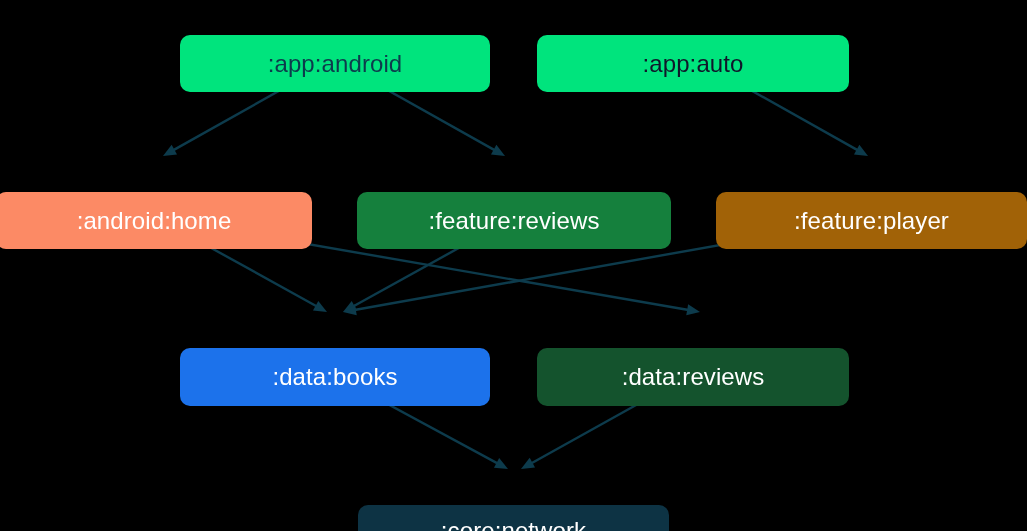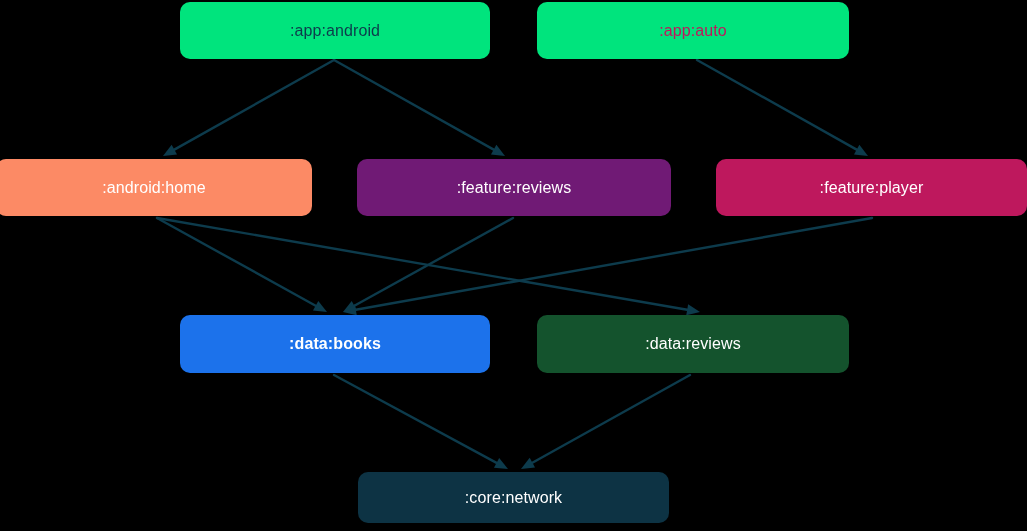--- a/index.html
+++ b/index.html
@@ -23,24 +23,25 @@
     height: 531px;
     pointer-events: none;
   }
   .node {
     position: absolute;
     box-sizing: border-box;
     border-radius: 10px;
     display: flex;
     align-items: center;
     justify-content: center;
-    font-size: 16px;
+    font-size: 24px;
     letter-spacing: 0.1px;
     white-space: nowrap;
     z-index: 2;
+    margin-top: 33px;
   }
   .node-label {
     pointer-events: none;
   }
 </style>
 </head>
 <body>
 
 <div id="canvas">
 
@@ -80,33 +81,33 @@
       <g>
         <line x1="690" y1="375" x2="532.3608722082831" y2="462.6809349847419" stroke="#0d3b4c" stroke-width="2.4" stroke-linecap="round"></line>
         <polygon points="521,469 529.6874216249047,457.87441212739134 535.0343227916616,467.48745784209245" fill="#0d3b4c"></polygon>
       </g>
     </svg>
 
   <div id="node-layer">
       <div class="node" style="left: 180px; top: 2px; width: 310px; height: 57px; background: rgb(0, 228, 125); color: rgb(13, 59, 76);">
         <span class="node-label">:app:android</span>
       </div>
-      <div class="node" style="left: 537px; top: 2px; width: 312px; height: 57px; background: rgb(0, 228, 125); color: #be185d;">
+      <div class="node" style="left: 537px; top: 2px; width: 312px; height: 57px; background: rgb(0, 228, 125); color: #0f172a;">
         <span class="node-label">:app:auto</span>
       </div>
       <div class="node" style="left: -4px; top: 159px; width: 316px; height: 57px; background: rgb(252, 138, 101); color: rgb(255, 255, 255);">
         <span class="node-label">:android:home</span>
       </div>
-      <div class="node" style="left: 357px; top: 159px; width: 314px; height: 57px; background: #701a75; color: rgb(255, 255, 255);">
+      <div class="node" style="left: 357px; top: 159px; width: 314px; height: 57px; background: #15803d; color: rgb(255, 255, 255);">
         <span class="node-label">:feature:reviews</span>
       </div>
-      <div class="node" style="left: 716px; top: 159px; width: 311px; height: 57px; background: #be185d; color: rgb(255, 255, 255);">
+      <div class="node" style="left: 716px; top: 159px; width: 311px; height: 57px; background: #a16207; color: rgb(255, 255, 255);">
         <span class="node-label">:feature:player</span>
       </div>
-      <div class="node" style="left: 180px; top: 315px; width: 310px; height: 58px; background: rgb(28, 114, 235); color: rgb(255, 255, 255); font-weight: bold;">
+      <div class="node" style="left: 180px; top: 315px; width: 310px; height: 58px; background: rgb(28, 114, 235); color: rgb(255, 255, 255);">
         <span class="node-label">:data:books</span>
       </div>
       <div class="node" style="left: 537px; top: 315px; width: 312px; height: 58px; background: #14532d; color: rgb(255, 255, 255);">
         <span class="node-label">:data:reviews</span>
       </div>
       <div class="node" style="left: 358px; top: 472px; width: 311px; height: 51px; background: rgb(13, 51, 68); color: rgb(255, 255, 255);">
         <span class="node-label">:core:network</span>
       </div>
     </div>
 

